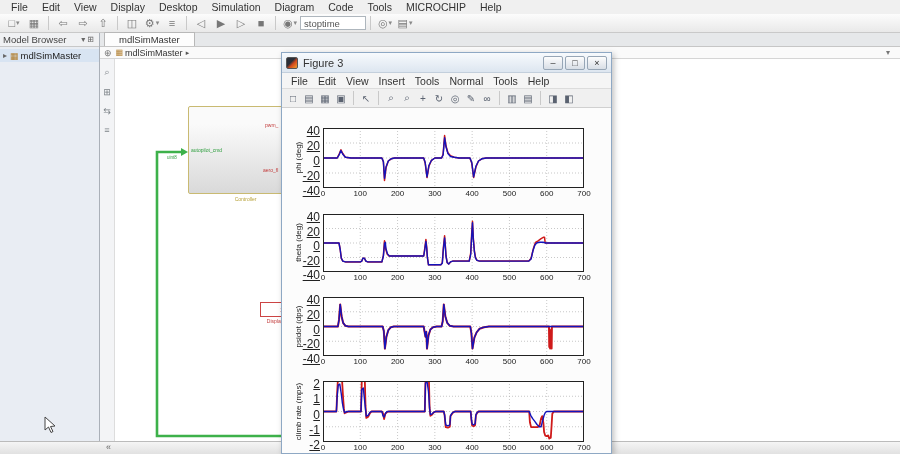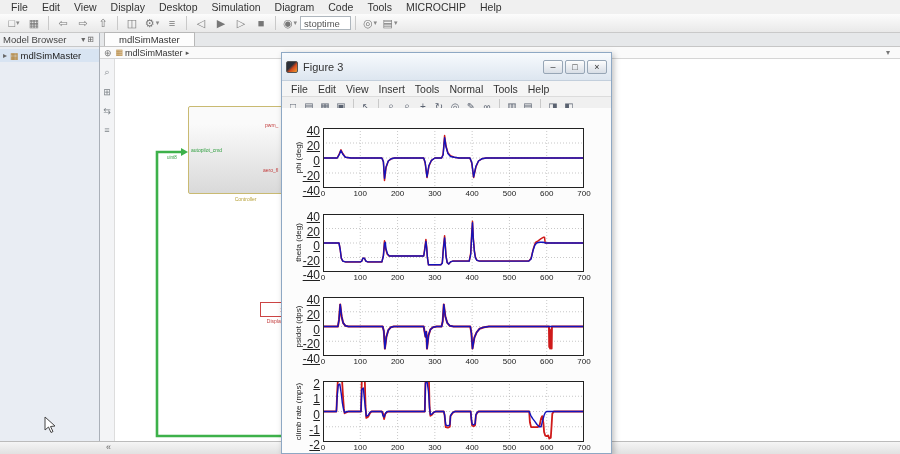--- a/index.html
+++ b/index.html
@@ -13,21 +13,21 @@
   .menubar span { padding:0 7px; cursor:default; }
 
   
   .toolbar { position:absolute; left:0; top:14px; width:900px; height:19px;
     background:linear-gradient(#fcfcfc,#e9e9e9); border-bottom:1px solid #c9c9c9;
     display:flex; align-items:center; padding-left:4px; }
   .tbtn { height:16px; min-width:18px; display:flex; align-items:center; justify-content:center;
     color:#777; font-size:11px; margin:0 1px; border-radius:2px; }
   .tbtn .dd { font-size:7px; color:#888; margin-left:1px; }
   .tsep { width:1px; height:14px; background:#c9c9c9; margin:0 4px; }
-  .tinput { width:51px; height:14px; border:1px solid #aeb6bd; background:#fff; font-size:9.5px;
+  .tinput { width:66px; height:14px; border:1px solid #aeb6bd; background:#fff; font-size:9.5px;
     color:#555; padding:0 3px; font-family:"Liberation Sans",sans-serif; }
   .tselect { width:118px; height:14px; border:1px solid #aeb6bd; background:linear-gradient(#fff,#f0f0f0);
     font-size:9.5px; color:#444; display:flex; align-items:center; justify-content:space-between;
     padding:0 4px; margin-left:6px; }
   .tselect .dd { font-size:7px; color:#777; }
 
   
   .mbpanel { position:absolute; left:0; top:33px; width:100px; height:408px;
     background:#e9edf3; border-right:1px solid #aab0b8; }
   .mbheader { height:14px; background:#f0f1f3; border-bottom:1px solid #c8c8c8; display:flex;
@@ -73,21 +73,21 @@
     font-size:5px; color:#c23a3a; }
 
   
   .statusbar { position:absolute; left:0; top:441px; width:900px; height:13px;
     background:linear-gradient(#f5f5f5,#e1e1e1); border-top:1px solid #bbb; }
   .statusbar .collapse { position:absolute; left:106px; top:0px; font-size:9px; color:#666; }
 
   
   .figwin { position:absolute; left:281px; top:52px; width:331px; height:402px;
     background:#fff; border:1px solid #8ea8c4; box-shadow:2px 2px 6px rgba(0,0,0,.25); z-index:10; }
-  .figtitle { height:28px; background:linear-gradient(#f7fafd,#dde6f0); border-bottom:1px solid #c3cfdc;
+  .figtitle { height:20px; background:linear-gradient(#f7fafd,#dde6f0); border-bottom:1px solid #c3cfdc;
     display:flex; align-items:center; padding:0 4px; }
   .figicon { width:12px; height:12px; border-radius:2px; margin-right:5px;
     background:linear-gradient(135deg,#2b2f38 40%,#d2491e 60%, #f0a030); border:1px solid #555; }
   .figtitle .ttext { font-size:11px; color:#333; }
   .winbtns { margin-left:auto; display:flex; }
   .winbtn { width:20px; height:14px; border:1px solid #97a6b6; background:linear-gradient(#fdfdfd,#d8dee6);
     display:flex; align-items:center; justify-content:center; font-size:9px; color:#333;
     margin-left:2px; border-radius:2px; }
   .figmenu { height:16px; background:#f5f5f5; border-bottom:1px solid #dcdcdc; display:flex;
     align-items:center; font-size:10.5px; color:#333; padding-left:4px; }

